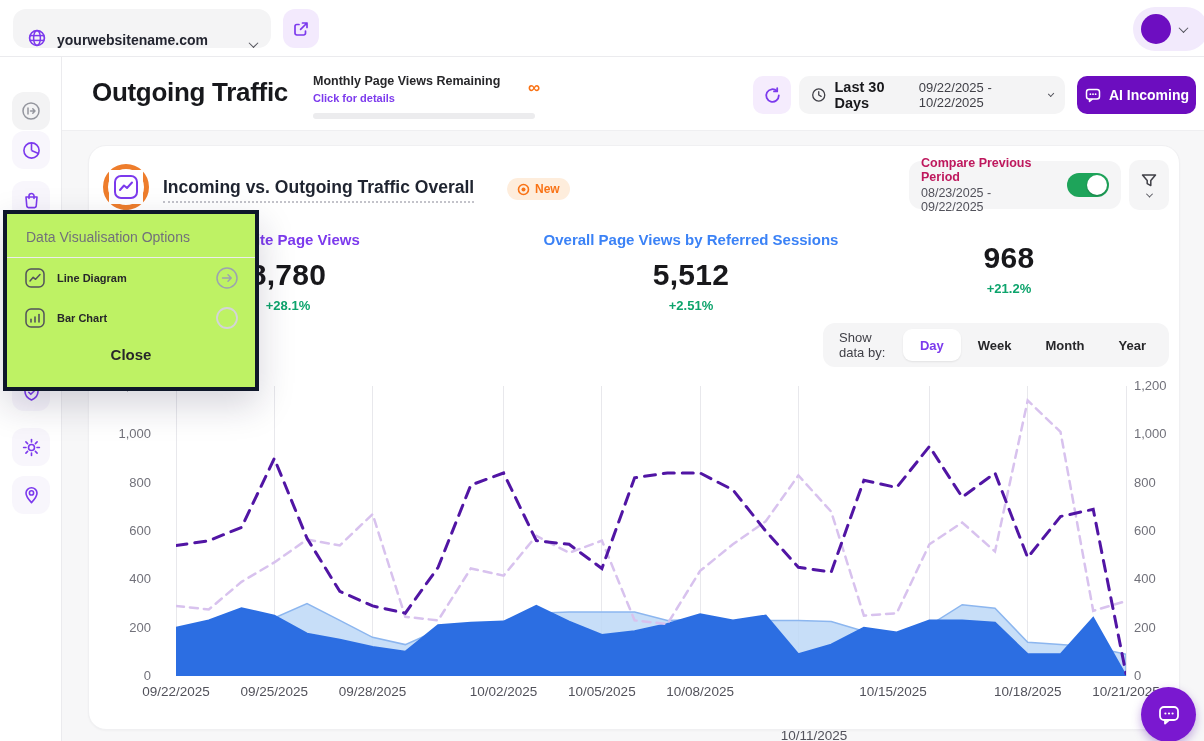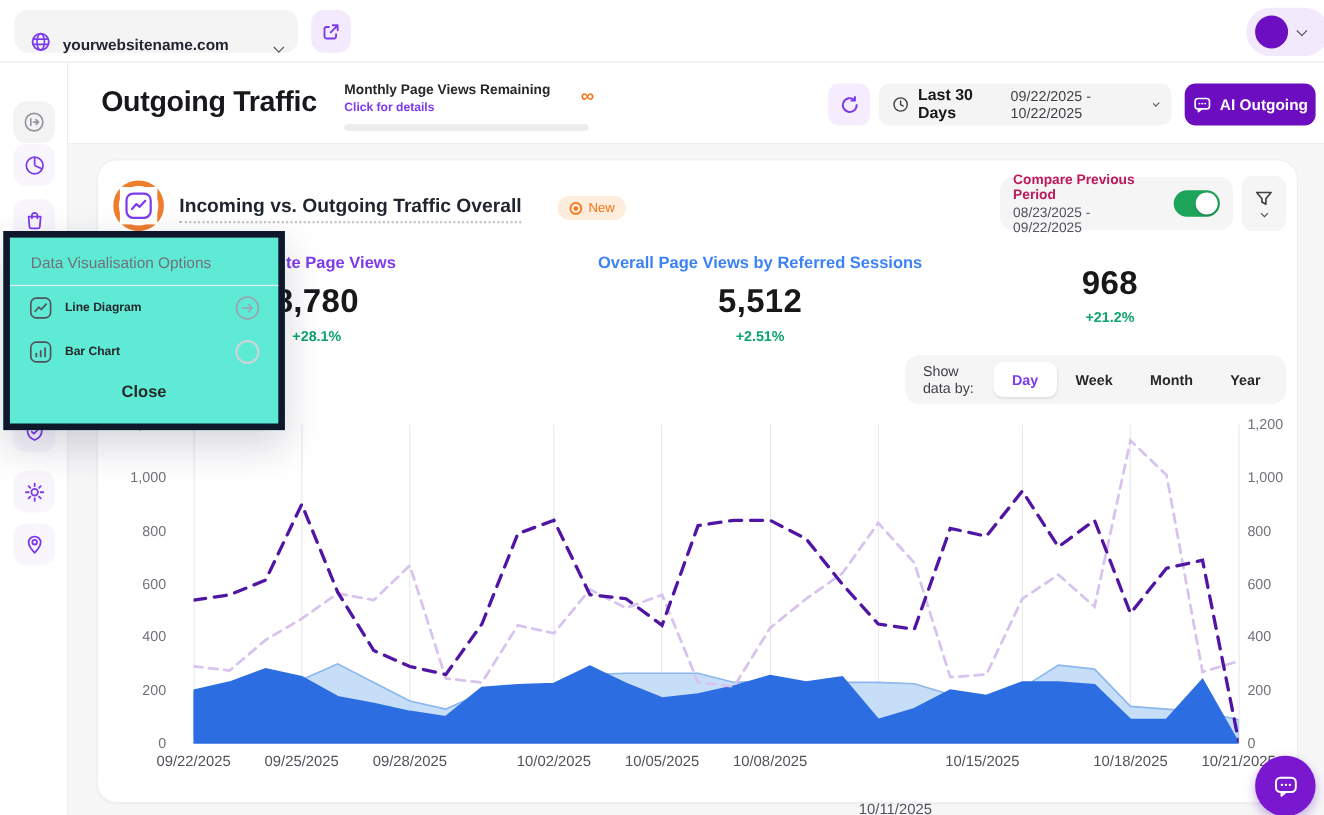--- a/index.html
+++ b/index.html
@@ -37,21 +37,21 @@
   .ai-btn { position:absolute; left:1015px; top:19px; width:119px; height:38px; background:#6c0dbf; border-radius:10px; display:flex; align-items:center; justify-content:center; gap:7px; cursor:pointer; }
   .ai-btn span { color:#fff; font-size:14px; font-weight:600; }
 
   
   #card { position:absolute; left:88px; top:145px; width:1092px; height:585px; background:#fff; border:1px solid #f0f0f2; border-radius:18px; z-index:1; box-shadow:0 1px 2px rgba(20,20,40,.03); }
   .ring { position:absolute; left:14px; top:18px; width:46px; height:46px; border:5px solid #ee7d2c; border-radius:50%; z-index:6; pointer-events:none; }
   .caret-up { position:absolute; left:33px; top:62px; width:8px; height:8px; border-left:2px solid #a1a1aa; border-top:2px solid #a1a1aa; transform:rotate(45deg); background:#fff; z-index:5; }
   .type-icon { position:absolute; left:20px; top:24px; width:34px; height:34px; background:#fff; display:flex; align-items:center; justify-content:center; cursor:pointer; z-index:7; }
   .card-title { position:absolute; left:74px; top:31px; font-size:17.5px; font-weight:600; color:#1f2430; border-bottom:2px dotted #c3c3ca; padding-bottom:3px; }
   .new-badge { position:absolute; left:418px; top:32px; height:22px; background:#feeddc; border-radius:12px; display:flex; align-items:center; gap:5px; padding:0 10px; }
-  .new-badge span { font-size:12px; font-weight:400; color:#f97316; }
+  .new-badge span { font-size:12px; font-weight:700; color:#f97316; }
   .compare-panel { position:absolute; left:820px; top:15px; width:212px; height:48px; background:#f5f5f6; border-radius:12px; display:flex; align-items:center; padding:0 12px; }
   .cmp-label { font-size:12.5px; font-weight:700; color:#be185d; }
   .cmp-dates { font-size:12.5px; color:#52525b; margin-top:2px; }
   .toggle { width:42px; height:24px; border-radius:13px; background:#1ea45a; position:relative; margin-left:10px; cursor:pointer; flex:none; }
   .toggle .knob { position:absolute; right:2px; top:2px; width:20px; height:20px; border-radius:50%; background:#fff; box-shadow:0 1px 2px rgba(0,0,0,.25); }
   .filter-btn { position:absolute; left:1040px; top:14px; width:40px; height:50px; background:#f5f5f6; border-radius:10px; display:flex; flex-direction:column; align-items:center; justify-content:center; gap:4px; cursor:pointer; }
 
   .stat { position:absolute; top:85px; width:300px; text-align:center; }
   .stat .s-label { font-size:15px; font-weight:600; }
   .stat .s-value { font-size:30px; font-weight:600; color:#18181b; margin-top:10px; letter-spacing:.3px; }
@@ -69,21 +69,21 @@
   #yleft .yt, #yright .yt { position:absolute; font-size:13px; color:#71717a; }
   #yleft .yt { right:0; text-align:right; }
   #yright { position:absolute; left:1045px; top:240px; width:50px; height:290px; }
   #plot { position:absolute; left:87px; top:240px; width:950px; height:290px; border-bottom:1px solid #ececef; }
   .gridline { position:absolute; top:0; width:1px; height:290px; background:#e8e8ec; }
   #chart-svg { position:absolute; left:0; top:0; }
   #xlabels { position:absolute; left:87px; top:538px; width:950px; height:20px; }
   #xlabels .xt { position:absolute; transform:translateX(-50%); font-size:13.5px; color:#52525b; white-space:nowrap; }
 
   
-  #popup { position:absolute; left:3px; top:210px; width:256px; height:181px; background:#5eead4; border:6px solid #0f172a; box-shadow:0 14px 34px rgba(30,20,60,.18); z-index:20; }
+  #popup { position:absolute; left:3px; top:210px; width:256px; height:181px; background:#bef264; border:4px solid #0f172a; box-shadow:0 14px 34px rgba(30,20,60,.18); z-index:20; }
   .pp-title { padding:15px 19px 12px 19px; font-size:14px; color:#71717a; }
   .pp-div { height:1px; background:#ececee; }
   .pp-row { display:flex; align-items:center; height:40px; padding:0 16px 0 17px; gap:11px; cursor:pointer; }
   .pp-row .pp-label { font-size:11px; font-weight:600; color:#27272a; }
   .pp-row .trail { margin-left:auto; display:flex; }
   .pp-close { text-align:center; font-size:15px; font-weight:600; color:#27272a; padding-top:8px; cursor:pointer; }
 
   
   #fab { position:absolute; left:1141px; top:687px; width:55px; height:55px; border-radius:50%; background:#7a18d0; display:flex; align-items:center; justify-content:center; cursor:pointer; z-index:9; box-shadow:0 4px 10px rgba(90,20,170,.35); }
 </style>
@@ -189,21 +189,21 @@
       <span class="chv sm"></span>
     </div>
     <div class="ai-btn">
       <svg width="18" height="18" viewBox="0 0 18 18">
         <rect x="2.5" y="3.5" width="13" height="9.5" rx="2.5" fill="none" stroke="#fff" stroke-width="1.5"></rect>
         <path d="M5.5 13 L5.5 15.5 L8.5 13" fill="none" stroke="#fff" stroke-width="1.5" stroke-linejoin="round"></path>
         <circle cx="6.4" cy="8.2" r="0.9" fill="#fff"></circle>
           <circle cx="9" cy="8.2" r="0.9" fill="#fff"></circle>
           <circle cx="11.6" cy="8.2" r="0.9" fill="#fff"></circle>
       </svg>
-      <span>AI Outgoing</span>
+      <span>AI Incoming</span>
     </div>
   </div>
 
   <div id="card">
     <div class="ring"></div>
     <div class="caret-up"></div>
     <div class="type-icon">
       <svg width="26" height="26" viewBox="0 0 26 26">
         <rect x="2" y="2" width="22" height="22" rx="6" fill="none" stroke="#7c3aed" stroke-width="2"></rect>
         <path d="M7 16 L11 11.5 L14 14 L19 8.5" fill="none" stroke="#7c3aed" stroke-width="2" stroke-linecap="round" stroke-linejoin="round"></path>

